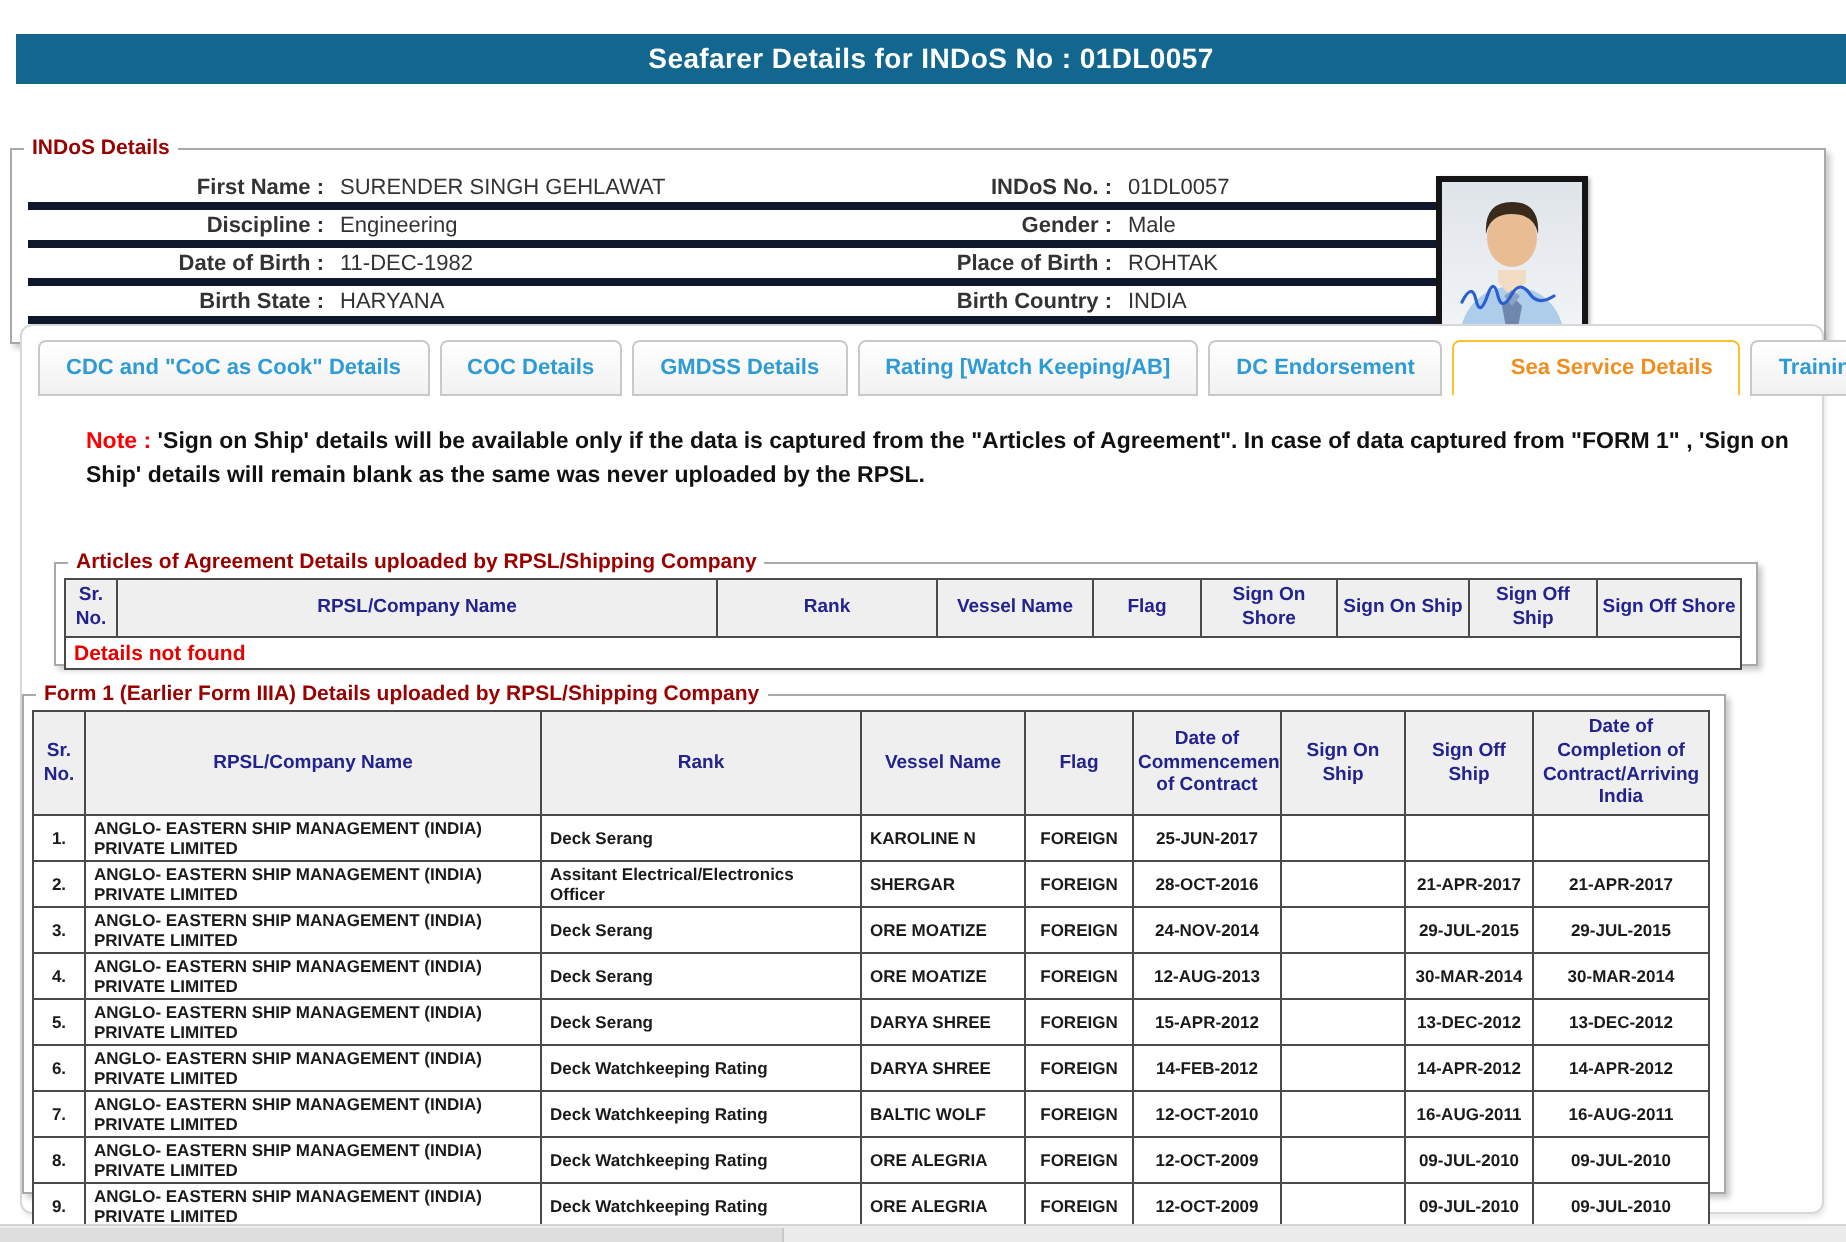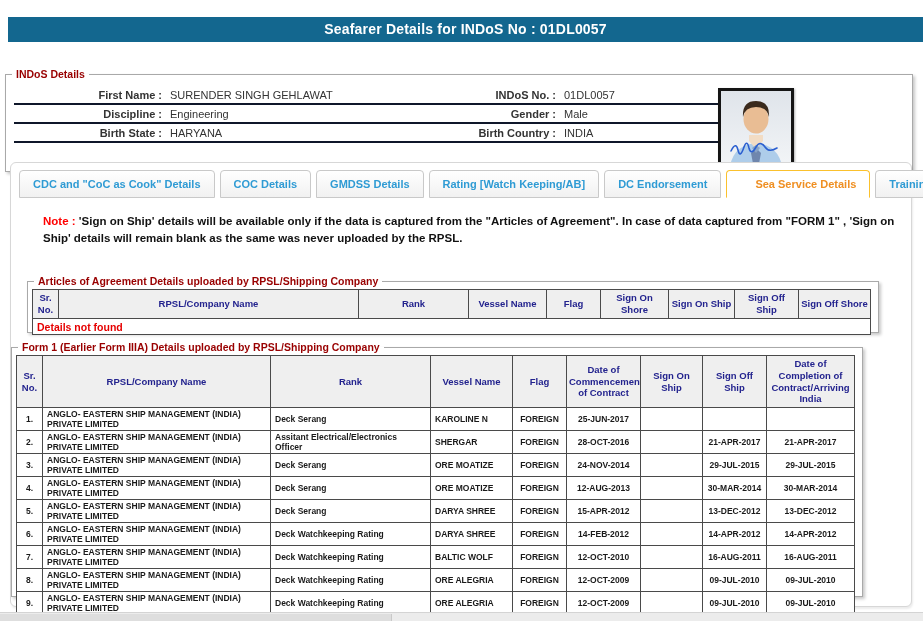--- a/index.html
+++ b/index.html
@@ -23,21 +23,21 @@
     border:1px solid #a9a9a9; box-shadow:2px 2px 3px rgba(0,0,0,.22);margin-top:24px;
   }
   fieldset.fs legend {
     color:#990000; font-weight:bold; font-size:10.5px; padding:0 4px; margin-left:6px;
   }
 
   
   .fs-indos { left:5px; top:44px; width:908px; height:104px; }
   .info-rows { position:absolute; left:8px; top:6px; width:710px; }
   .info-row { display:flex; align-items:center; height:19px; font-size:11px; color:#333;
-              border-bottom:2px solid #0f172a; }
+              border-bottom:4px solid #0f172a; }
   .lbl { font-weight:bold; color:#333; text-align:right; white-space:nowrap; }
   .lbl.l { width:148px; }
   .lbl.r { width:122px; }
   .val { padding-left:8px; white-space:nowrap; }
   .val.l { width:272px; }
   .val.r { flex:1; }
   .photo {
     position:absolute; left:712px; top:8px; width:76px; height:88px;
     border:3px solid #151515; background:#e9edf1; box-shadow:1px 1px 2px rgba(0,0,0,.3);
   }
@@ -115,20 +115,26 @@
           <span class="val r">01DL0057</span>
         </div>
 
         <div class="info-row">
           <span class="lbl l">Discipline :</span>
           <span class="val l">Engineering</span>
           <span class="lbl r">Gender :</span>
           <span class="val r">Male</span>
         </div>
 
+        <div class="info-row">
+          <span class="lbl l">Date of Birth :</span>
+          <span class="val l">11-DEC-1982</span>
+          <span class="lbl r">Place of Birth :</span>
+          <span class="val r">ROHTAK</span>
+        </div>
 
         <div class="info-row">
           <span class="lbl l">Birth State :</span>
           <span class="val l">HARYANA</span>
           <span class="lbl r">Birth Country :</span>
           <span class="val r">INDIA</span>
         </div>
 
     </div>
     <div class="photo">

